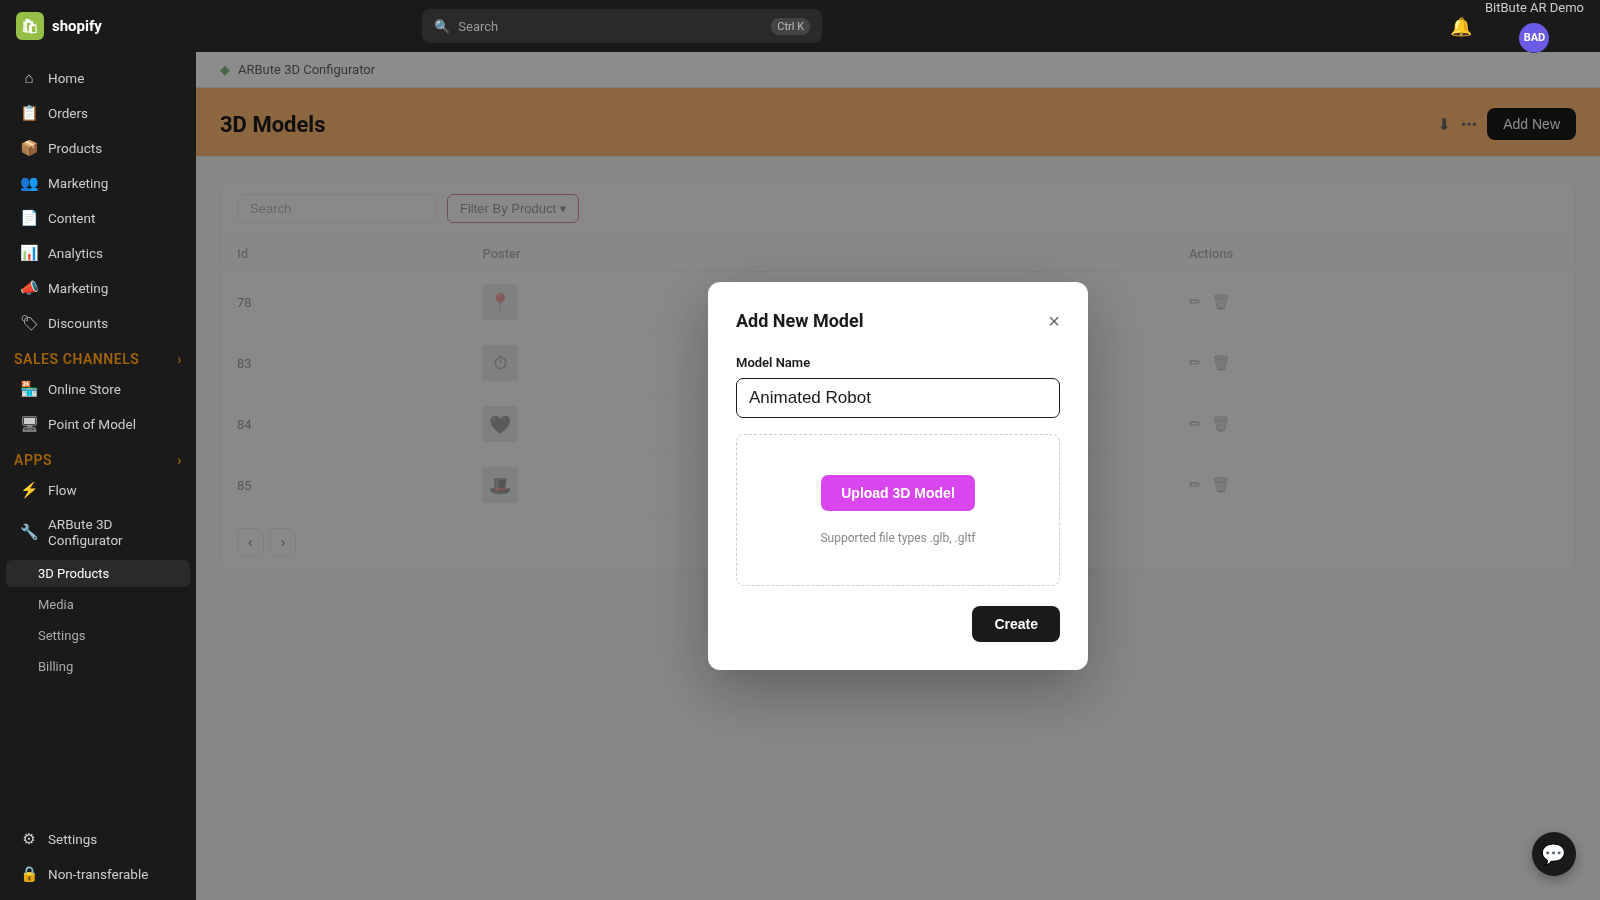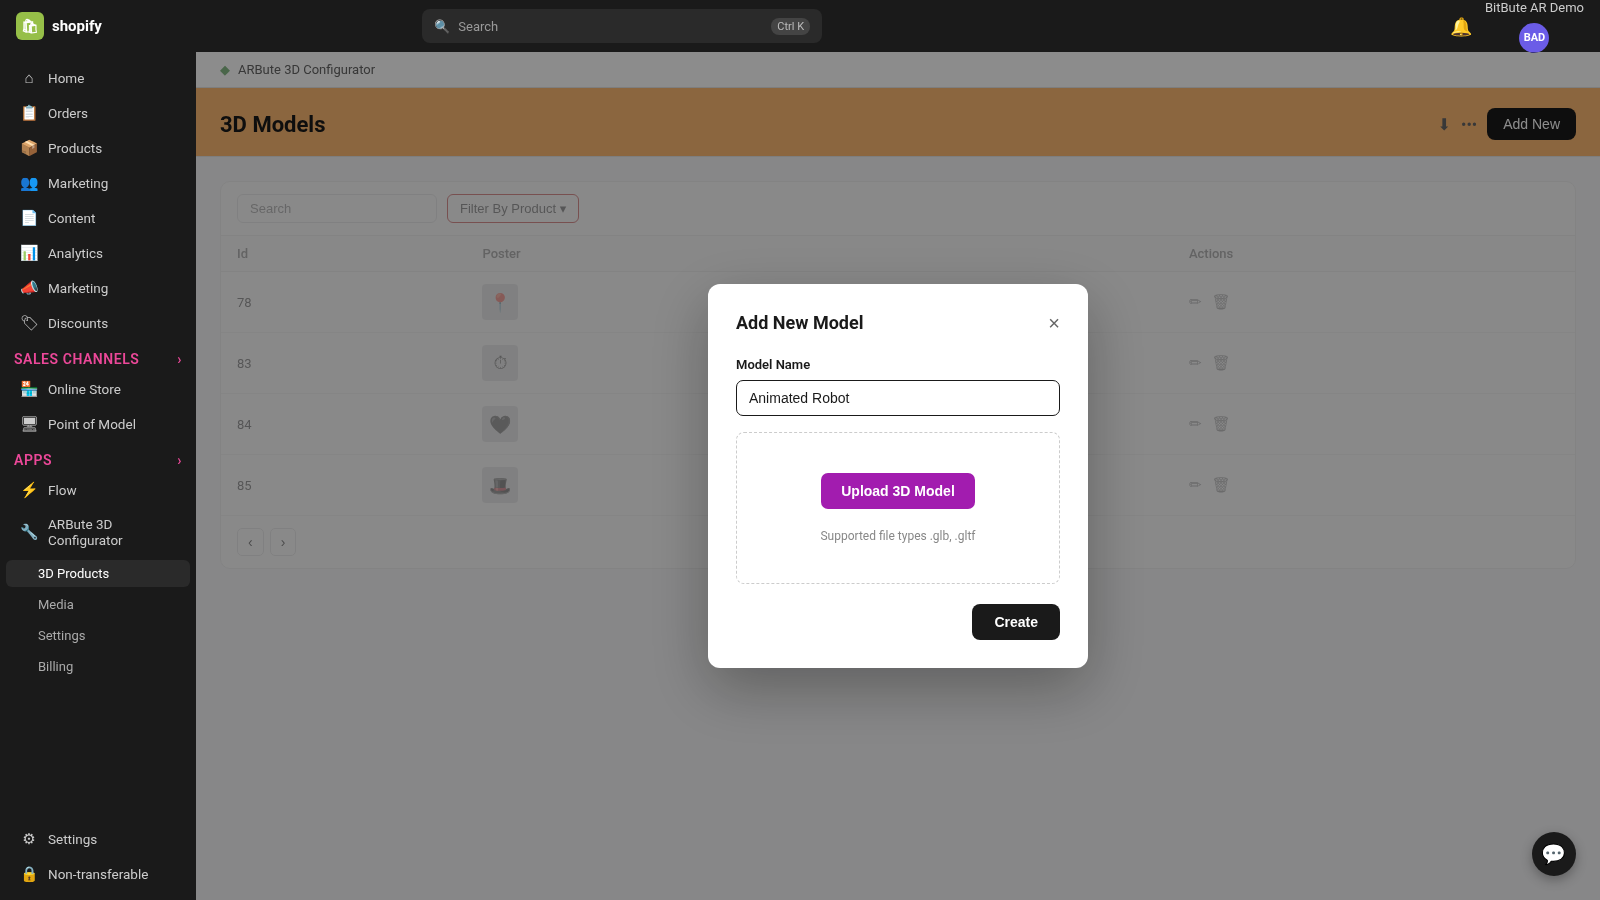--- a/index.html
+++ b/index.html
@@ -90,21 +90,21 @@
     .sidebar-item-icon { font-size: 15px; width: 18px; text-align: center; }
     .sidebar-section-label {
       color: #666;
       font-size: 11px;
       font-weight: 600;
       text-transform: uppercase;
       letter-spacing: 0.05em;
       padding: 10px 14px 4px;
       display: flex; align-items: center; justify-content: space-between;
     }
-    .sidebar-section-label span { font-size: 14px; color: #ec4899; }
+    .sidebar-section-label span { font-size: 14px; color: #a16207; }
     .sidebar-sub-item {
       display: flex; align-items: center; gap: 10px;
       padding: 6px 14px 6px 32px;
       color: #aaa;
       font-size: 13px;
       cursor: pointer;
       border-radius: 6px;
       margin: 4px 6px;
     }
     .sidebar-sub-item.active { color: white; background: #2a2a2a; }
@@ -252,34 +252,34 @@
       font-weight: 600;
       color: #1a1a1a;
       margin-bottom: 8px;
       display: block;
     }
     .form-input {
       width: 100%;
       border: 1.5px solid #1a1a1a;
       border-radius: 7px;
       padding: 9px 12px;
-      font-size: 14px;
+      font-size: 17px;
       color: #1a1a1a;
       outline: none;
     }
     .upload-area {
       border: 1.5px dashed #ccc;
       border-radius: 8px;
       padding: 40px 20px;
       text-align: center;
       margin-top: 16px;
       margin-bottom: 20px;
     }
     .btn-upload {
-      background: #a21caf;
+      background: #d946ef;
       color: white;
       border: none;
       border-radius: 7px;
       padding: 10px 20px;
       font-size: 14px;
       font-weight: 600;
       cursor: pointer;
       margin-bottom: 8px;
     }
     .upload-hint { color: #888; font-size: 12px; }

